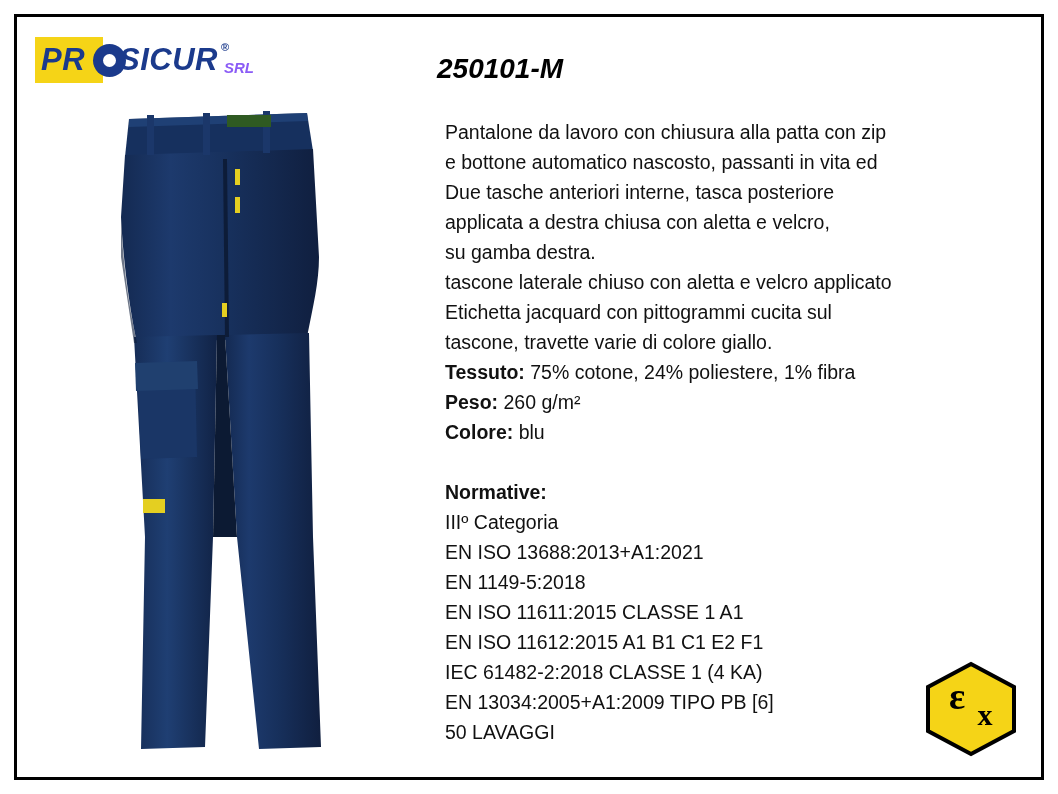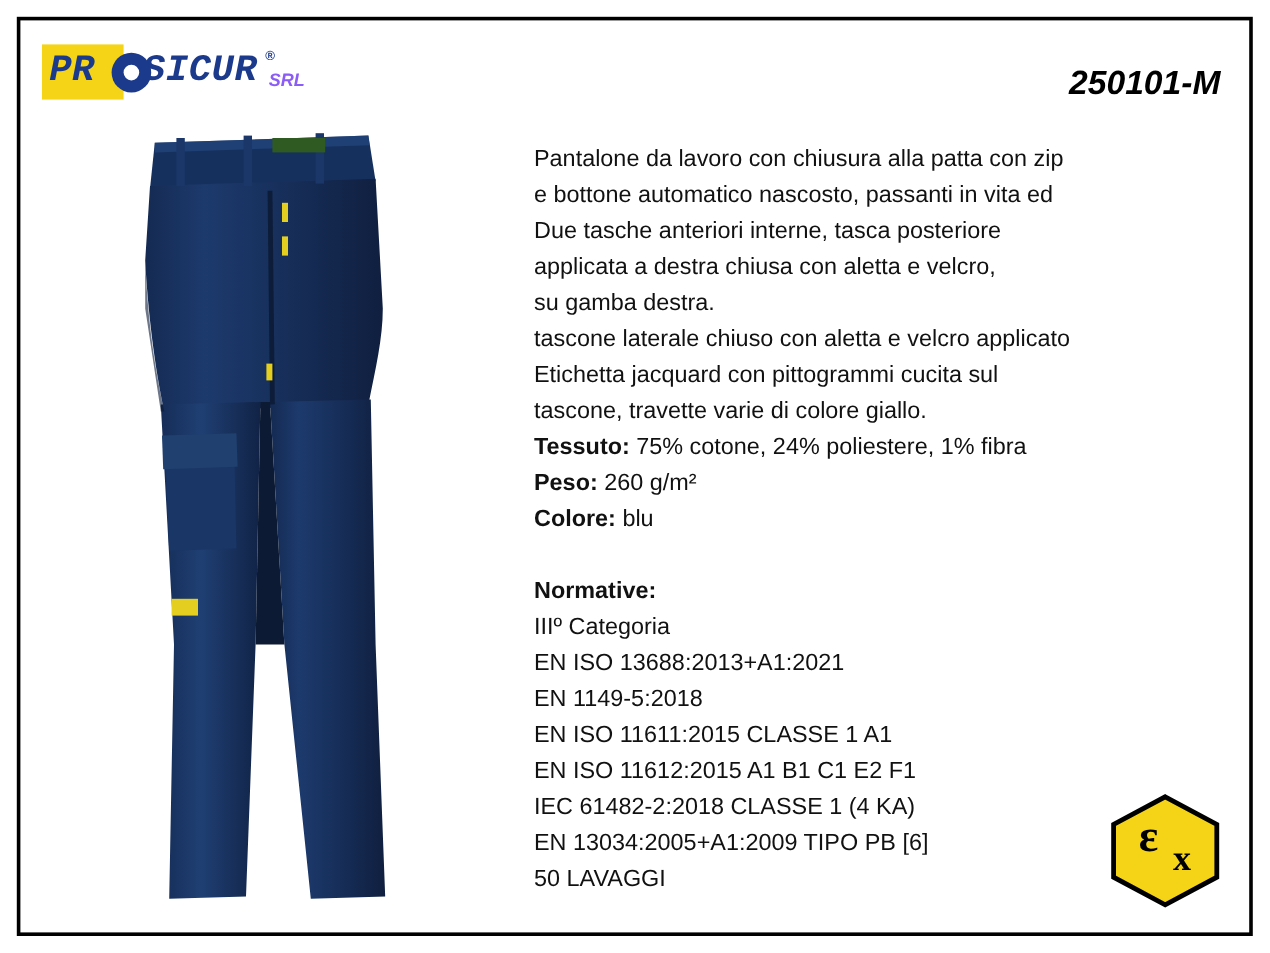--- a/index.html
+++ b/index.html
@@ -43,21 +43,21 @@
     width: 68px;
     height: 46px;
     background: #f5d417;
   }
   .logo-text {
     position: absolute;
     left: 0;
     top: 0;
     width: 215px;
     height: 52px;
-    font-family: Liberation Mono, monospace;
+    font-family: Liberation Sans, sans-serif;
     font-weight: bold;
     font-style: italic;
     font-size: 31px;
     letter-spacing: 0.5px;
     color: #1b3a8c;
     line-height: 50px;
     white-space: nowrap;
   }
   .logo-text .pr { position: absolute; left: 6px; top: 0; }
   .logo-text .sicur { position: absolute; left: 84px; top: 0; }
@@ -97,21 +97,21 @@
     font-weight: bold;
     font-style: italic;
     color: #8b5cf6;
   }
   
   .title {
     position: absolute;
     left: 420px;
     top: 36px;
     width: 580px;
-    text-align: right;
+    text-align: left;
     font-size: 28px;
     font-weight: bold;
     font-style: italic;
     color: #000000;
   }
   
   .photo {
     position: absolute;
     left: 60px;
     top: 90px;

